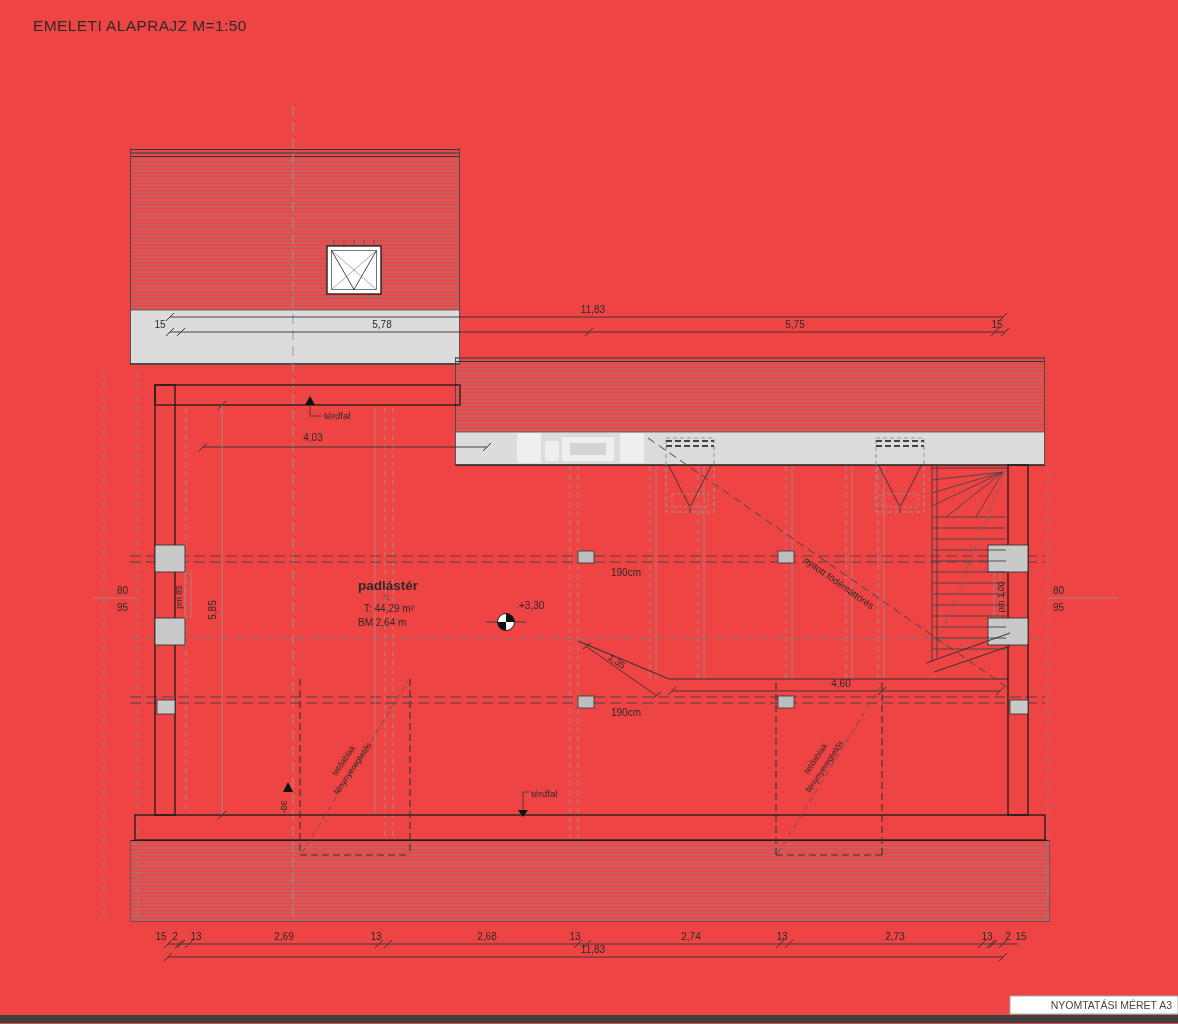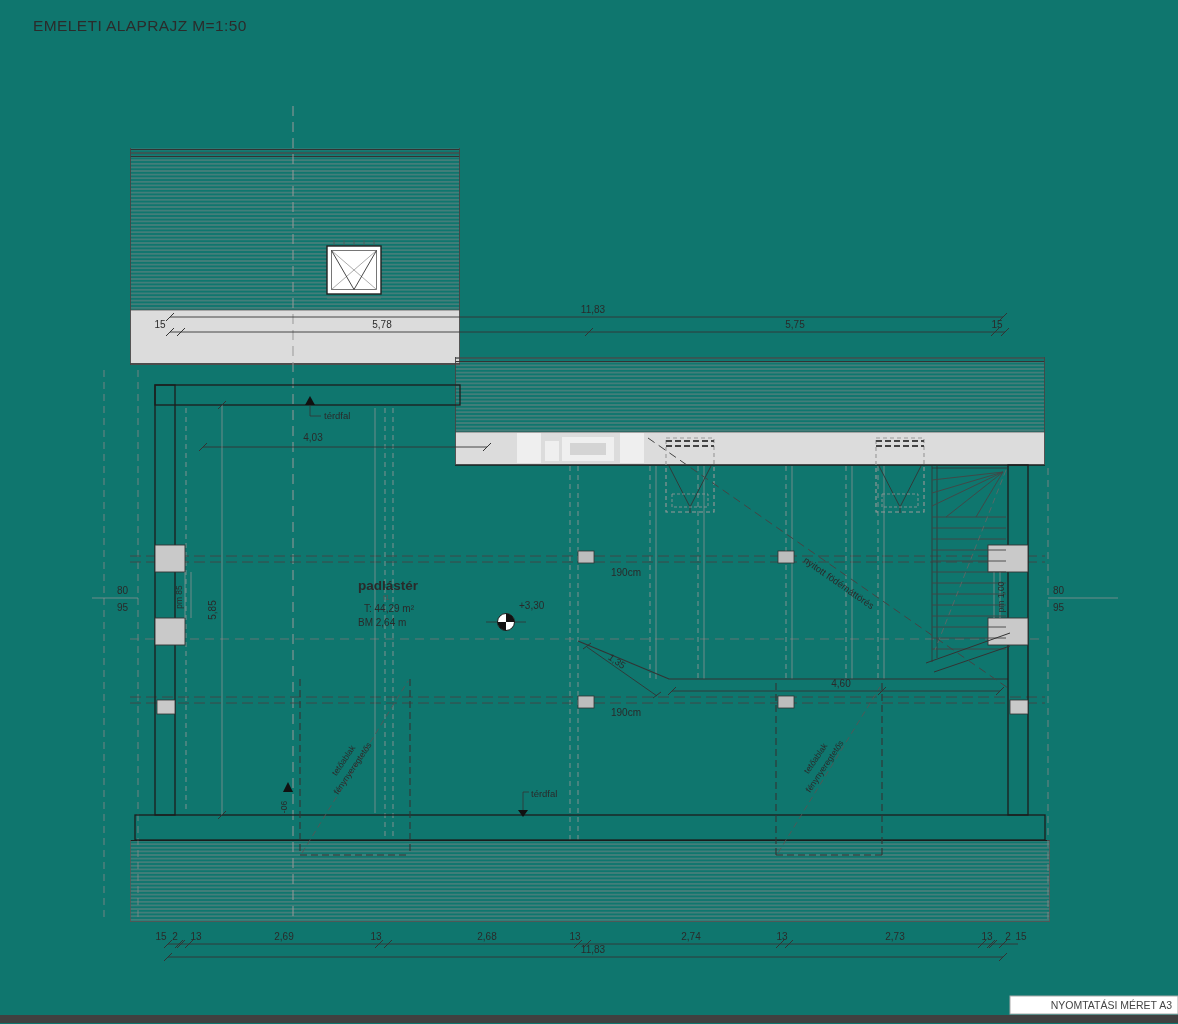--- a/index.html
+++ b/index.html
@@ -1,16 +1,16 @@
 <!DOCTYPE html>
 <html><head>
 <meta charset="utf-8">
 <style>
   html,body{margin:0;padding:0;background:#fff;}
-  .canvas{position:relative;width:1178px;height:1024px;background:#0f766e;overflow:hidden;
+  .canvas{position:relative;width:1178px;height:1024px;background:#ef4444;overflow:hidden;
           font-family:"Liberation Sans",sans-serif;}
   svg{position:absolute;left:0;top:0;}
   svg text{font-family:"Liberation Sans",sans-serif;fill:#2a2a2a;}
   .title{font-size:15.5px;fill:#2b2b2b;letter-spacing:.4px;}
   .t10{font-size:10px;}
   .t95{font-size:9.5px;}
   .t85{font-size:8.5px;}
   .t8{font-size:8px;fill:#555;}
   .room-name{font-size:13.5px;font-weight:bold;}
   .footer-label{font-size:10.5px;fill:#444;}

